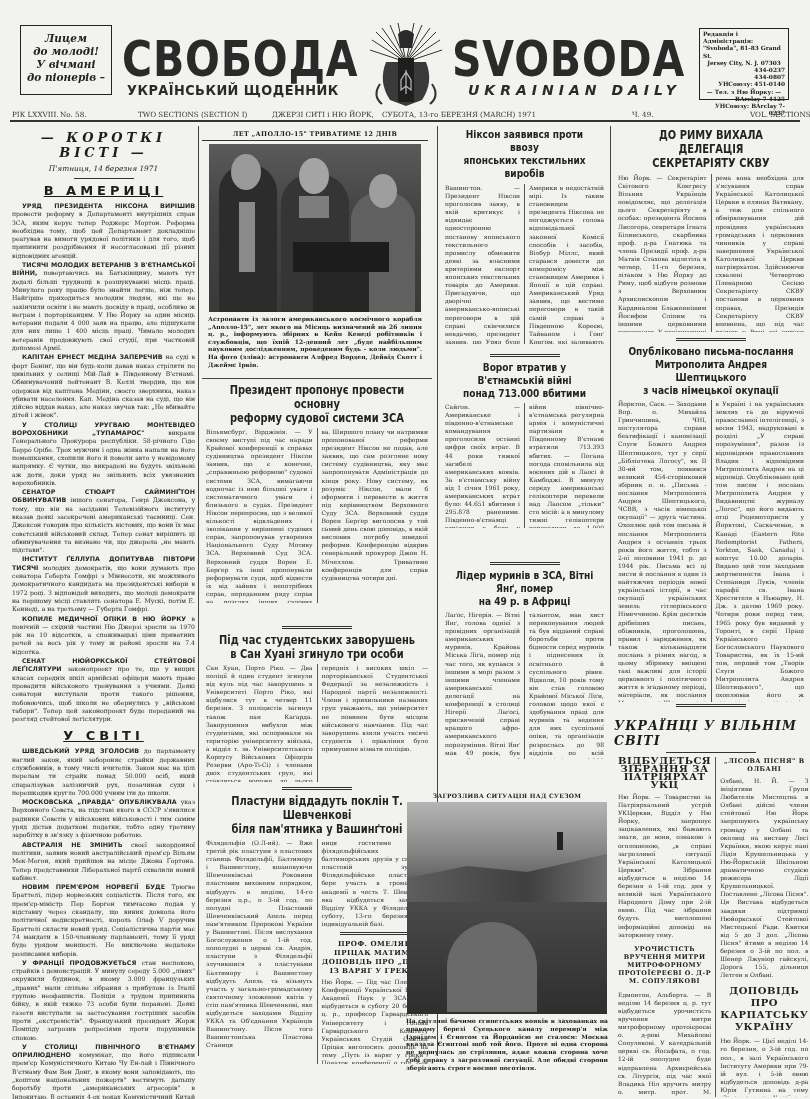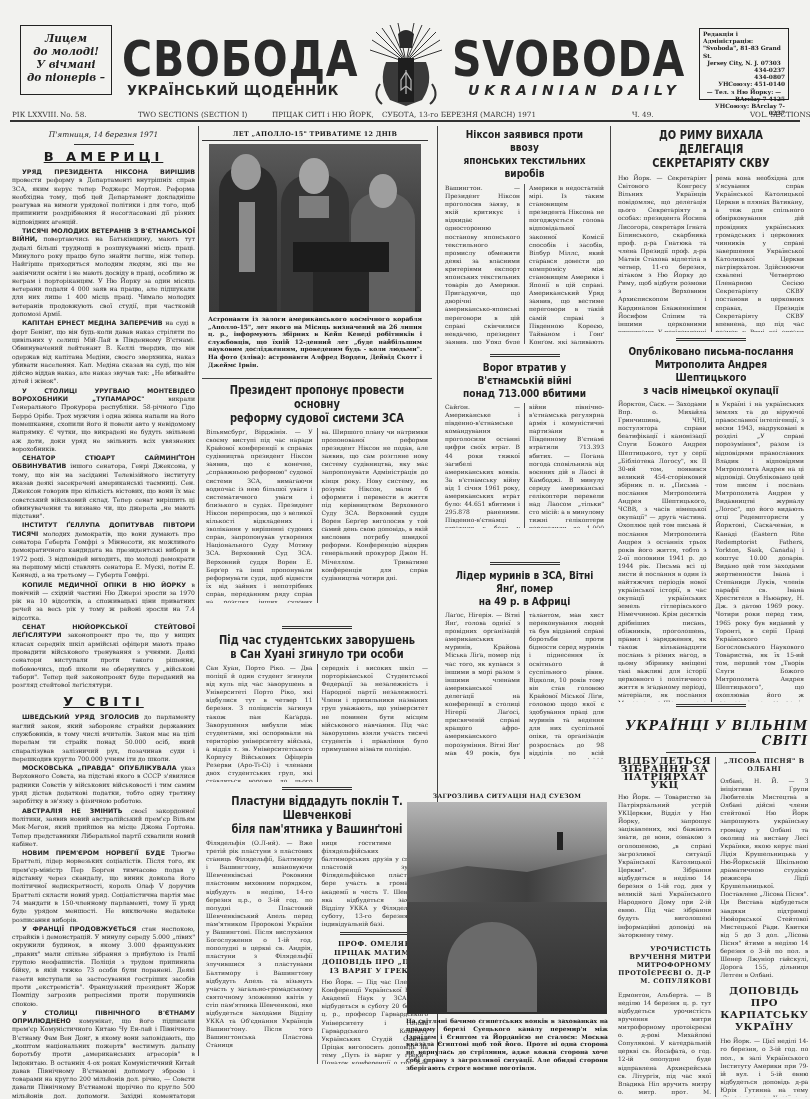--- a/index.html
+++ b/index.html
@@ -144,31 +144,32 @@
       <div class="c">— Тел. з Ню Йорку: —</div>
       <div class="r">BArclay 7-4125</div>
       <div class="r">УНСоюзу: BArclay 7-0237</div>
     </div>
   </div>
 
   <div class="dateline">
     <span style="left:2px">РІК LXXVIII.</span>
     <span style="left:50px">No. 58.</span>
     <span style="left:128px">TWO SECTIONS (SECTION I)</span>
-    <span style="left:262px">ПРІЦАК СИТІ і НЮ ЙОРК,</span>
+    <span style="left:262px">ДЖЕРЗІ СИТІ і НЮ ЙОРК,</span>
     <span style="left:372px">СУБОТА, 13-го БЕРЕЗНЯ (MARCH) 1971</span>
     <span style="left:622px">Ч. 49.</span>
     <span style="left:740px">VOL. SECTIONS.</span>
   </div>
 
   <div class="vrule" style="left:198px; top:126px; height:930px;"></div>
   <div class="vrule" style="left:437px; top:126px; height:930px;"></div>
   <div class="vrule" style="left:610px; top:126px; height:520px;"></div>
 
   <div class="col-left news">
+    <div class="kv-title">— КОРОТКІ ВІСТІ —</div>
     <div class="kv-date">П'ятниця, 14 березня 1971</div>
     <div class="small-rule"></div>
     <div class="section-h">В АМЕРИЦІ</div>
     <p><b>УРЯД ПРЕЗИДЕНТА НІКСОНА ВИРІШИВ</b><span> провести реформу в Департаменті внутрішніх справ ЗСА, яким керує тепер Роджерс Мортон. Реформа необхідна тому, щоб цей Департамент докладніше реагував на вимоги урядової політики і для того, щоб припинити роздрібнення й несогласовані дії різних відповідних агенцій.</span></p>
     <p><b>ТИСЯЧІ МОЛОДИХ ВЕТЕРАНІВ З В'ЄТНАМСЬКОЇ ВІЙНИ,</b><span> повертаючись на Батьківщину, мають тут дедалі більші труднощі в розшукуванні місць праці. Минулого року працю було знайти легше, ніж тепер. Найгірше приходиться молодим людям, які ще не закінчили освіти і не мають досвіду в праці, особливо ж неграм і порторіканцям. У Ню Йорку за один місяць ветерани подали 4 000 заяв на працю, але підшукали для них лише 1 400 місць праці. Чимало молодих ветеранів продовжують свої студії, при частковій допомозі Армії.</span></p>
     <p><b>КАПІТАН ЕРНЕСТ МЕДІНА ЗАПЕРЕЧИВ</b><span> на суді в форт Бенінґ, що він будь-коли давав наказ стріляти по цивільних у селищі Мій-Лай в Південному В'єтнамі. Обвинувачений лейтенант В. Келлі твердив, що він одержав від капітана Медіни, своєго зверхника, наказ убивати населення. Кап. Медіна сказав на суді, що він дійсно віддав наказ, але наказ звучав так: „Не вбивайте дітей і жінок".</span></p>
     <p><b>У СТОЛИЦІ УРУГВАЮ МОНТЕВІДЕО ВОРОХОБНИКИ „ТУПАМАРОС"</b><span> викрали Генерального Прокурора республіки. 58-річного Ґідо Беррó Орібе. Трох мужчин і одна жінка напали на його помешкання, схопили його й повели авто у невідомому напрямку. Є чутки, що викрадені не будуть звільнені аж доти, доки уряд не звільнить всіх увязнених ворохобників.</span></p>
     <p><b>СЕНАТОР СТЮАРТ САЙМИНҐТОН ОБВИНУВАТИВ</b><span> іншого сенатора, Генрі Джексона, у тому, що він на засіданні Телевізійного інституту вказав деякі засекречені американські таємниці. Сен. Джексон говорив про кількість вістових, що вони їх має совєтський військовий склад. Тепер сенат вирішить ці обвинувачення та визнано чи, що джерела „не мають підстави".</span></p>
     <p><b>ІНСТИТУТ ҐЕЛЛУПА ДОПИТУВАВ ПІВТОРИ ТИСЯЧІ</b><span> молодих демократів, що вони думають про сенатора Ґеберта Гомфрі з Міннесоти, як можливого демократичного кандидата на президентські вибори в 1972 році. З відповідей виходить, що молоді демократи на першому місці ставлять сенатора Е. Мускі, потім Е. Кеннеді, а на третьому — Губерта Гомфрі.</span></p>
     <p><b>КОПИЛЕ МЕДИЧНОЇ ОПІКИ В НЮ ЙОРКУ</b><span> в повічній — східній частині Ню Джерзі зросли за 1970 рік на 10 відсотків, а споживацькі ціни приватних речей за весь рік у тому ж районі зросли на 7.4 відсотка.</span></p>
@@ -305,27 +306,27 @@
       <div>з часів німецької окупації</div>
     </div>
     <div class="cols2 txt" style="margin-top:3px; height:302px; overflow:hidden;">
       <div>Йорктон, Саск. — Заходами Впр. о. Михайла Гринчишина, ЧНІ, постулятора справи беатифікації і канонізації Слуги Божого Андрея Шептицького, тут у серії „Бібліотека Логосу", як II 30-ий том, появився великий 454-сторінковий збірник п. н. „Письма - послання Митрополита Андрея Шептицького, ЧСВВ, з часів німецької окупації" — друга частина. Охоплює цей том письма й послання Митрополита Андрея з останніх трьох років його життя, тобто з 2-ої половини 1941 р. до 1944 рік. Письма всі ці листи й послання в один із найтяжчих періодів нової української історії, в час окупації українських земель гітлерівського Німеччиною. Крім десятків дрібніших писань, обіжників, проголошень, правил і зарядження, як також кільканадцяти послань з різних нагод, в цьому збірнику вміщені такі важливі для історії церковного і політичного життя в згаданому періоді, матеріали, як послання Митрополита Шептицького з 1942 р. п. н. „Не убий" проти братовбивства й ненависти між українцями, чи проти вбивання священиків з кінця 1943 року. Дуже цінні теж, як документи часу, вміщені в збірнику листи Митрополита Андрея до Православних Архиєреїв</div>
       <div>в Україні і на українських землях та до віруючої православної інтелігенції, з весни 1943, надруковані в розділі „У справі порозуміння", разом із відповідями православних Владик і відповідями Митрополита Андрея на ці відповіді. Опубліковано цей том писем і послань Митрополита Андрея у Видавництві журналу „Логос", що його видають отці Редемптористи у Йорктоні, Саскачеван, в Канаді (Eastern Rite Redemptorist Fathers, Yorkton, Sask, Canada) і коштує 10.00 доларів. Видано цей том заходами жертвенности Івана і Степаниди Луків, членів парафії св. Івана Хрестителя в Ньюарку, Н. Дж. з датою 1969 року. Чотири роки перед тим, 1965 року був виданий у Торонті, в серії Праці Українського Богословського Наукового Товариства, як їх 15-ий том, перший том „Творів Слуги Божого Митрополита Андрея Шептицького", що охоплював його ж пастирські листи за час від 2 серпня 1899 року до 7 вересня 1901 року. Дальші томи писань, послань і праць Митрополита Андрея за роки 1901-1941 готуються до друку. Займається публікацією цих творів Постулятура справи беатифікації і канонізації Слуги Божого Кир Андрея Шептицького.</div>
     </div>
   </div>
 
   <div class="abs" style="left:614px; top:700px; width:194px;">
     <div class="center-rule"></div>
-    <div style="font-family:'DejaVu Serif',serif; font-style:italic; font-weight:bold; font-size:12.5px; text-align:right; letter-spacing:1px;margin-top:11px;">УКРАЇНЦІ У ВІЛЬНІМ СВІТІ</div>
+    <div style="font-family:'DejaVu Serif',serif; font-style:italic; font-weight:bold; font-size:12.5px; text-align:left; letter-spacing:1px;margin-top:11px;">УКРАЇНЦІ У ВІЛЬНІМ СВІТІ</div>
     <div style="width:90px; height:1px; background:#333; margin:4px auto;"></div>
     <div class="cols2 txt" style="height:340px; overflow:hidden;">
       <div>
         <div class="head-serif-caps" style="font-size:10px; line-height:8px; margin-bottom:4px;">ВІДБУДЕТЬСЯ ЗІБРАННЯ ЗА ПАТРІЯРХАТ УКЦ</div>
         <div>Ню Йорк. — Товариство за Патріярхальний устрій УКЦеркви, Відділ у Ню Йорку, запрошує зацікавлених, які бажають знати, де вони, ознакою з оголошеною, „в справі загрозливої ситуації Української Католицької Церкви". Зібрання відбудеться в неділю 14 березня о 1-ій год. дня у великій залі Українського Народного Дому при 2-ій евню. Під час зібрання будуть виголошені інформаційні доповіді на заторкнену тему.</div>
-        <div class="head-serif-caps" style="font-size:6.4px; line-height:8px; margin:6px 0 6px;text-align:right;">УРОЧИСТІСТЬ ВРУЧЕННЯ МИТРИ МИТРОФОРНОМУ ПРОТОЇЄРЕЄВІ О. Д-Р М. СОПУЛЯКОВІ</div>
+        <div class="head-serif-caps" style="font-size:6.4px; line-height:8px; margin:6px 0 6px;">УРОЧИСТІСТЬ ВРУЧЕННЯ МИТРИ МИТРОФОРНОМУ ПРОТОЇЄРЕЄВІ О. Д-Р М. СОПУЛЯКОВІ</div>
         <div>Едмонтон, Альберта. — В неділю 14 березня ц. р. тут відбудеться урочистість вручення митри митрофорному протоієреєві о. д-рові Михайлові Сопулякові. У катедральній церкві св. Йосафата, о год. 12-ій ополудне буде відправлена Архиєрейська св. Літургія, під час якої Владика Ніл вручить митру о. митр. прот. М. Сопулякові. О годині 1-ій відбудеться святочний бенкет. Почесний Комітет урочистости очолив Владика кир Ніл Саварин. До ділового комітету входять д-р М. Свігурович, о. Б. Свігурович та В. Дукий.</div>
       </div>
       <div>
         <div class="head-serif-caps" style="font-size:6.4px; line-height:8px; margin-bottom:4px;">„ЛІСОВА ПІСНЯ" В ОЛБАНІ</div>
         <div>Олбані, Н. Й. — З ініціятиви Групи Любителів Мистецтва в Олбані дійсні члени стейтової Ню Йорк запрошують українську громаду у Олбані та околиці на виставу Лесі Українки, якою керує пані Лідія Крушельницька у Ню-Йоркській Шкільною драматичною студією режисера Лідії Крушельницької. Поставлене „Лісова Пісня". Ця Вистава відбудеться завдяки підтримці Нюйоркської Стейтової Мистецької Ради. Квитки від 5 до 3 дол. „Лісова Пісня" йтиме в неділю 14 березня о 3-ій по пол. в Шенер Лжуніор гайскулі, Дорога 155, дільниця Летген в Олбані.</div>
         <div class="head-serif-caps" style="font-size:10px; line-height:12px; margin:6px 0 4px;">ДОПОВІДЬ ПРО КАРПАТСЬКУ УКРАЇНУ</div>
         <div>Ню Йорк. — Цієї неділі 14-го березня, о 3-ій год. по пол., в залі Українського Інституту Америки при 79-ій вул. і 5-ій евню відбудеться доповідь д-ра Юрія Гутинна на тему „Закарпатська Українська молодь під час мадярської окупації", зокрема про долю української молоді в мадярській армії. Доповідь влаштовує Управа Карпатського Союзу на відзначення 32-ої річниці проголошення державної незалежности Карпатської України. Запрошують всіх зацікавлених.</div>
       </div>
     </div>
   </div>

